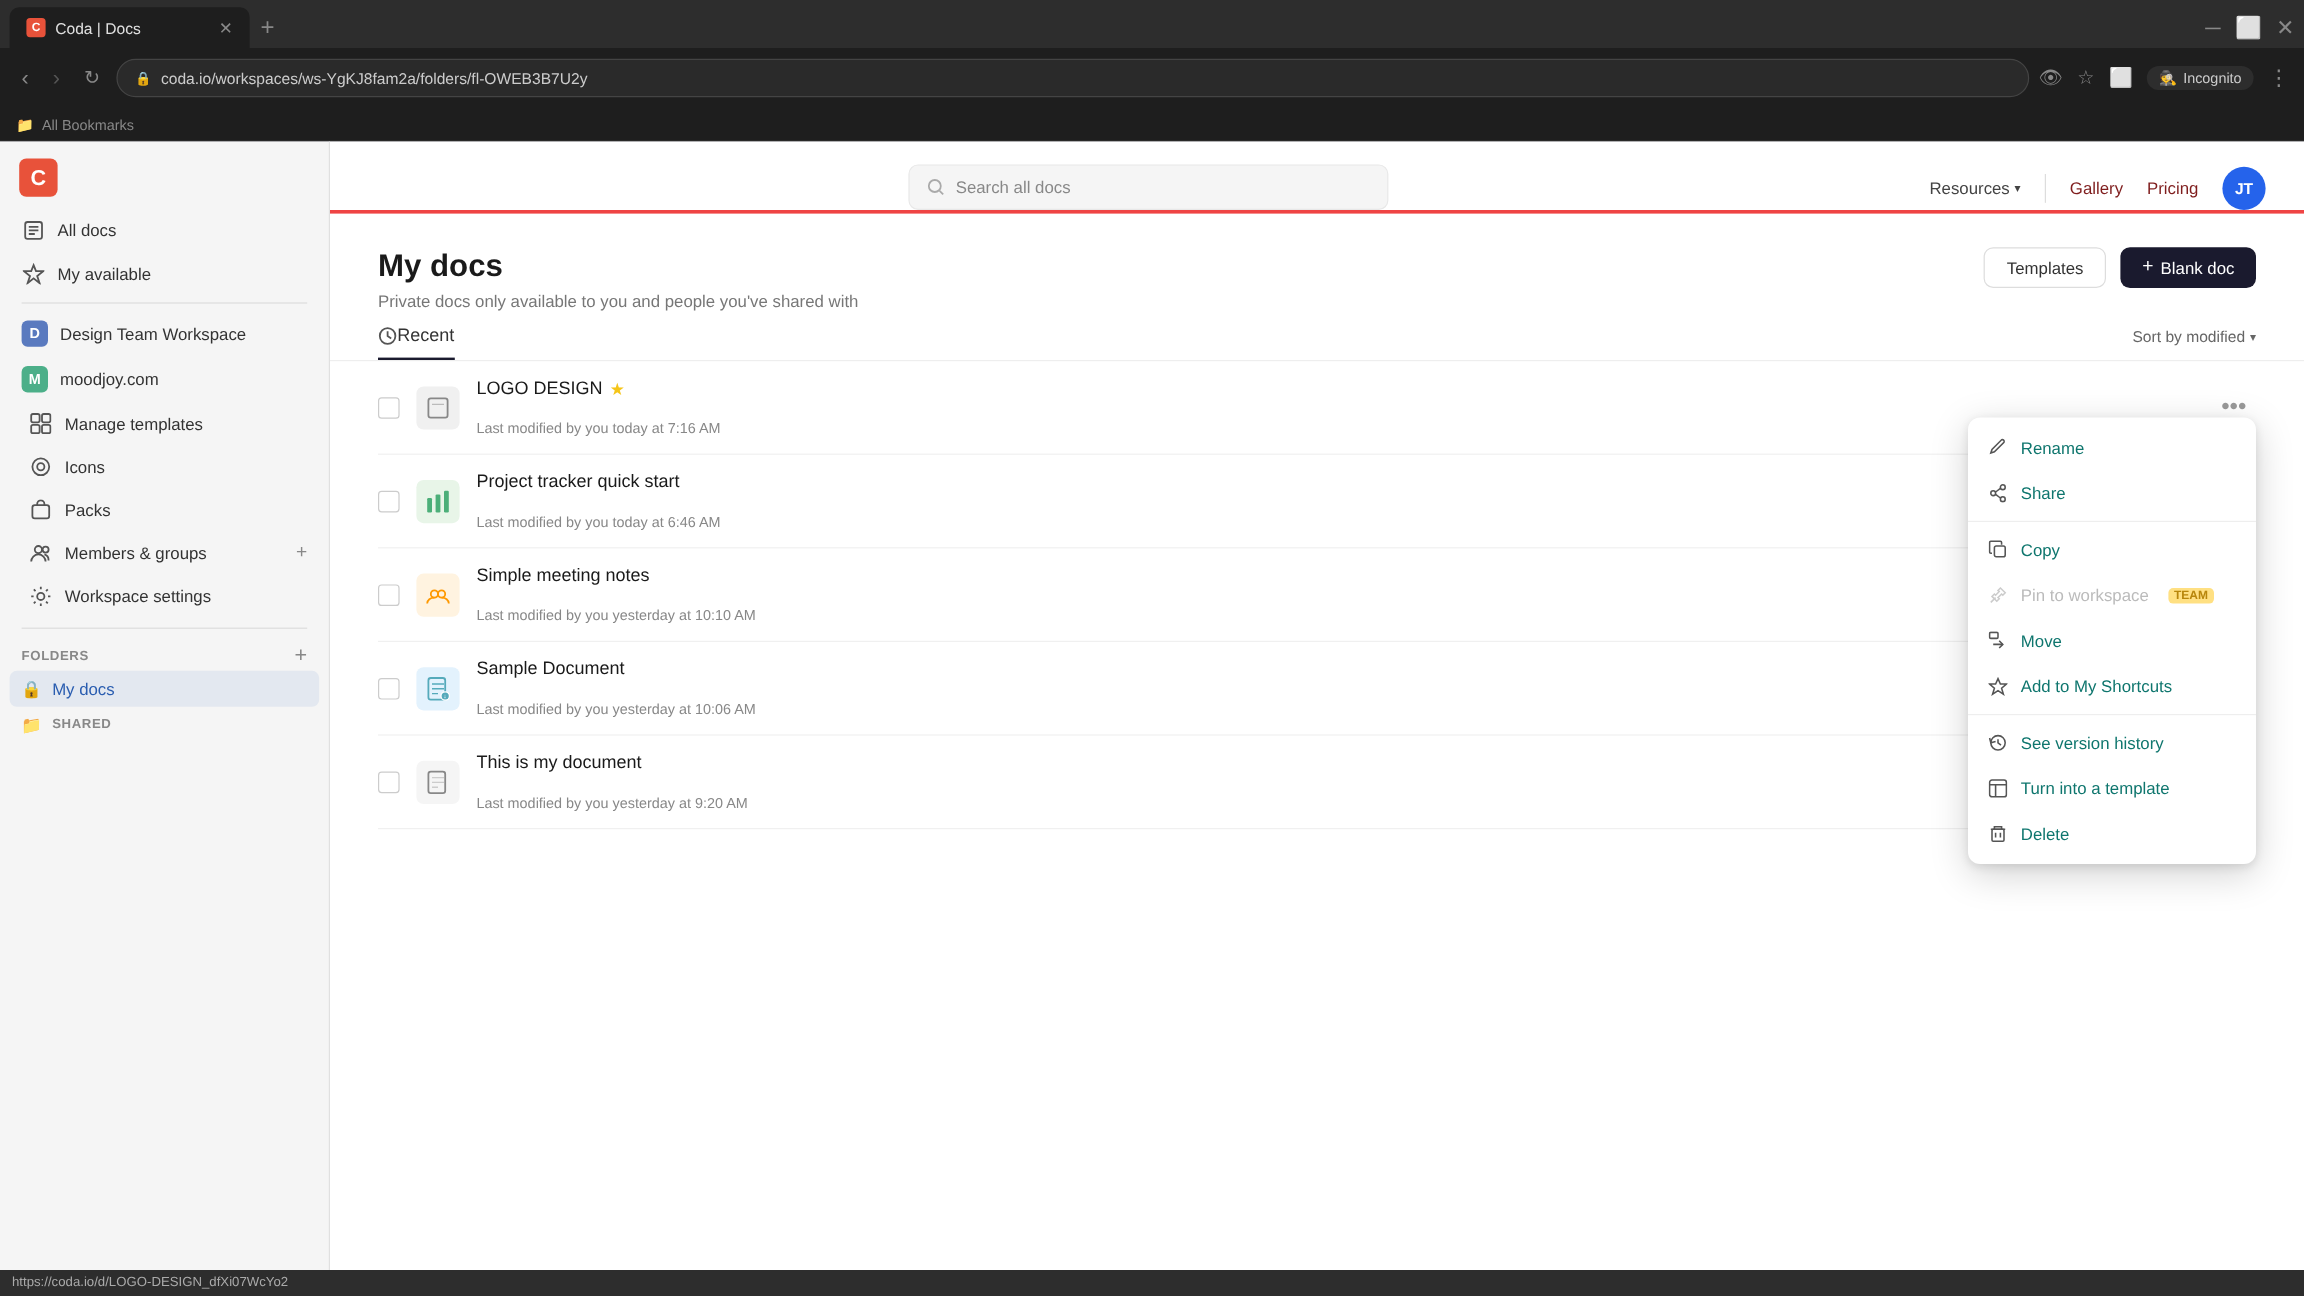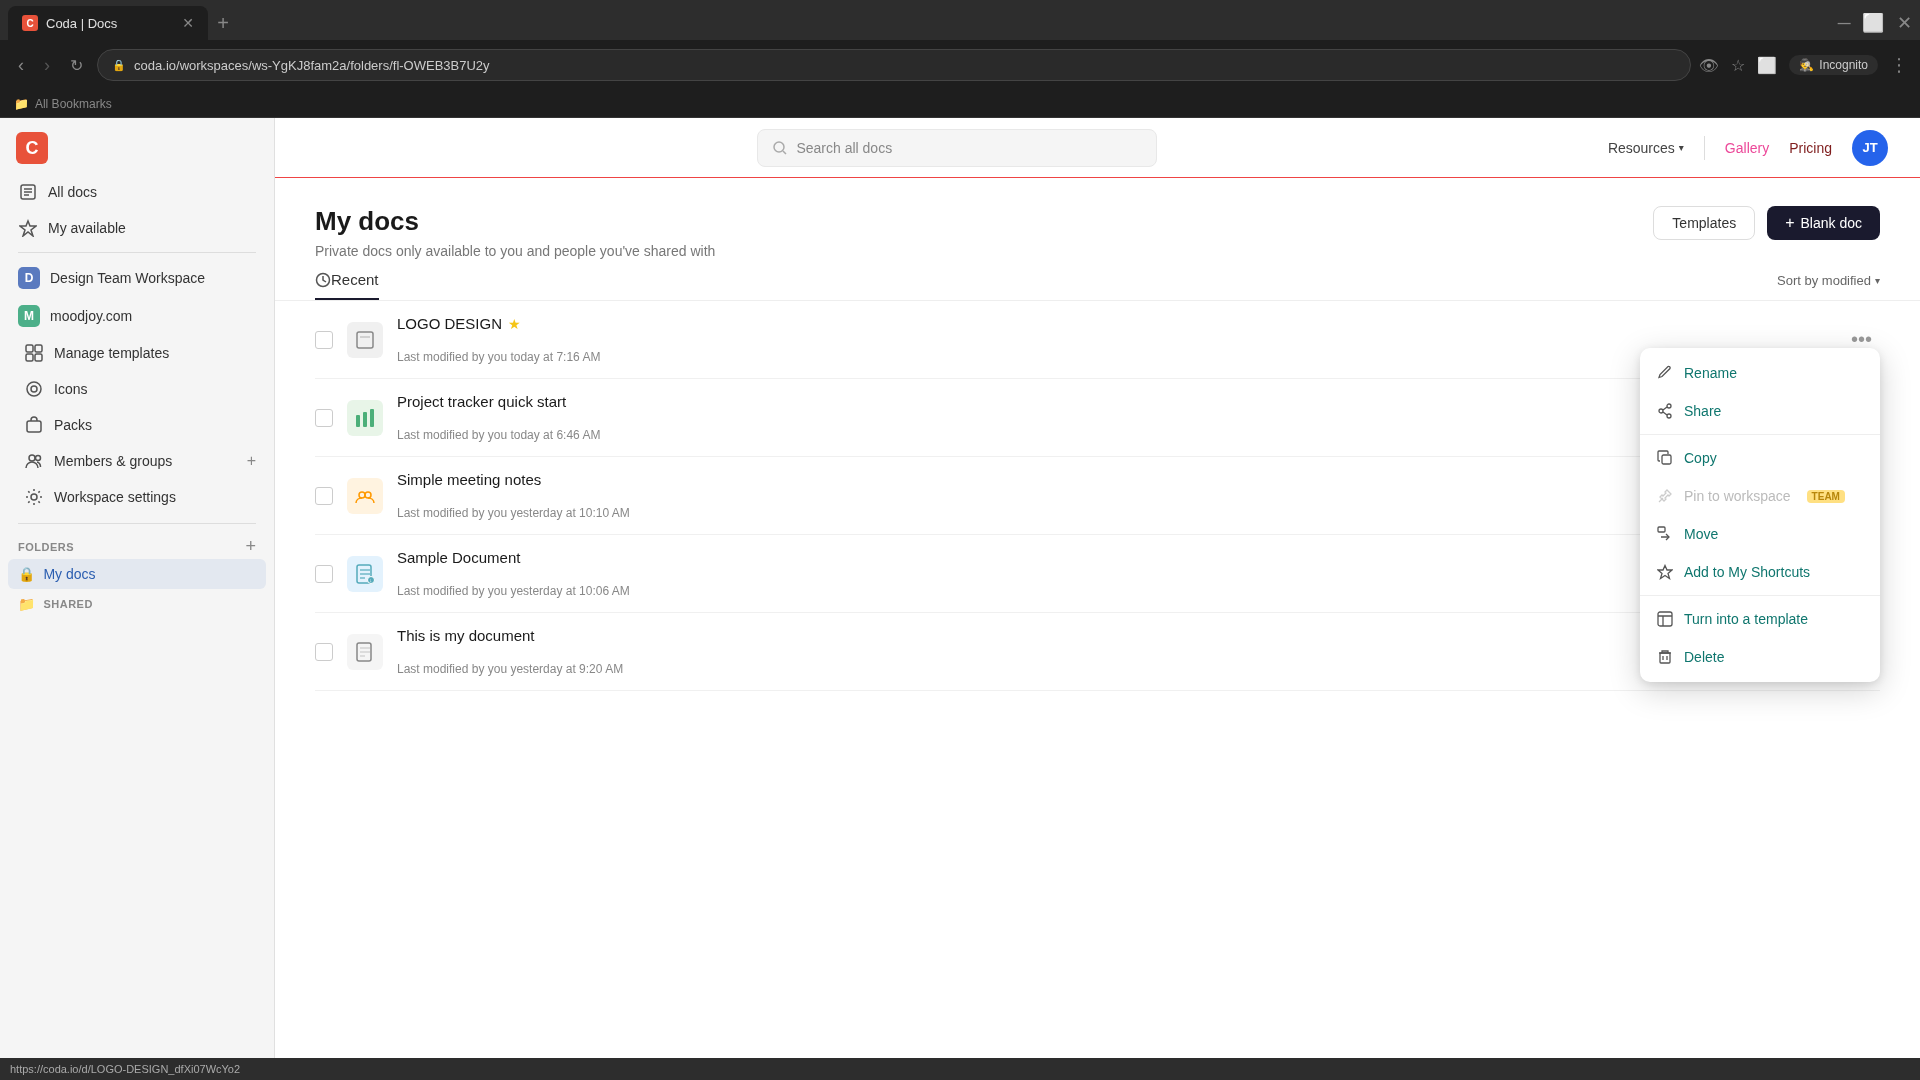--- a/index.html
+++ b/index.html
@@ -15,21 +15,21 @@
     .sidebar-item { display: flex; align-items: center; gap: 10px; padding: 8px 10px; border-radius: 6px; cursor: pointer; font-size: 14px; color: #333; }
     .sidebar-item-icon { width: 20px; height: 20px; display: flex; align-items: center; justify-content: center; flex-shrink: 0; }
     .sidebar-divider { height: 1px; background: #ddd; margin: 6px 10px; }
     .folder-item { display: flex; align-items: center; gap: 8px; padding: 7px 10px; border-radius: 6px; cursor: pointer; font-size: 14px; color: #333; }
     .folder-item.active { background: #e3e8f0; color: #2a5db0; font-weight: 500; }
     .more-options { display: flex; align-items: center; gap: 8px; padding: 10px 10px; cursor: pointer; font-size: 13px; color: #666; border-top: 1px solid #ddd; margin-top: auto; }
 
     
     .main-content { flex: 1; display: flex; flex-direction: column; overflow: hidden; background: #fff; position: relative; }
 
-    .top-nav-bar { height: 60px; display: flex; align-items: center; padding: 0 32px; border-bottom: 1px solid #ef4444; justify-content: space-between; }
+    .top-nav-bar { height: 60px; display: flex; align-items: flex-end; padding: 0 32px; border-bottom: 3px solid #ef4444; justify-content: space-between; }
     .top-search-wrapper { flex: 1; display: flex; justify-content: center; }
     .page-header-row { display: flex; align-items: flex-start; justify-content: space-between; padding: 28px 40px 0; }
 
     .docs-area { padding: 0 40px; flex: 1; overflow-y: auto; }
     .doc-item { display: flex; align-items: center; padding: 14px 0; border-bottom: 1px solid #f0f0f0; gap: 14px; position: relative; }
     .doc-checkbox { width: 18px; height: 18px; border: 1.5px solid #ccc; border-radius: 3px; cursor: pointer; flex-shrink: 0; }
     .doc-icon { width: 36px; height: 36px; border-radius: 6px; display: flex; align-items: center; justify-content: center; flex-shrink: 0; background: #f5f5f5; font-size: 18px; }
     .doc-icon.logo-design { background: #f0f0f0; }
     .doc-icon.project-tracker { background: #e8f5e8; }
     .doc-icon.meeting-notes { background: #fff3e0; }
@@ -229,21 +229,21 @@
             </svg>
           <span>Search all docs</span>
         </div>
       </div>
       <div style="display:flex; align-items:center; gap:20px;">
         <div style="display:flex; align-items:center; gap:4px; font-size:14px; color:#444; cursor:pointer;">
           <span>Resources</span>
           <span style="font-size:10px;">▾</span>
         </div>
         <div style="width:1px; height:24px; background:#ddd;"></div>
-        <span style="font-size:14px; color:#ec4899; cursor:pointer;">Gallery</span>
+        <span style="font-size:14px; color:#7f1d1d; cursor:pointer;">Gallery</span>
         <span style="font-size:14px; color:#7f1d1d; cursor:pointer;">Pricing</span>
         <div style="width:36px; height:36px; background:#2563eb; border-radius:50%; display:flex; align-items:center; justify-content:center; color:white; font-size:13px; font-weight:bold; cursor:pointer;">
           <span>JT</span>
         </div>
       </div>
     </div>
 
     <div class="page-header-row">
       <div>
         <h1 style="font-size:26px; font-weight:600; color:#1a1a1a; margin-bottom:6px;">My docs</h1>
@@ -431,20 +431,31 @@
         <span class="menu-icon">
           <svg width="16" height="16" viewBox="0 0 16 16" fill="none">
               <polygon points="8,1.5 10,6 15,6 11,9.5 12.5,14.5 8,11.5 3.5,14.5 5,9.5 1,6 6,6" stroke="#555" stroke-width="1.3" fill="none"></polygon>
             </svg>
         </span>
         <span>Add to My Shortcuts</span>
       </div>
 
       <div style="height:1px; background:#eee; margin:4px 0;"></div>
 
+      <div class="menu-item">
+        <span class="menu-icon">
+          <svg width="16" height="16" viewBox="0 0 16 16" fill="none">
+              <circle cx="8" cy="8" r="6" stroke="#555" stroke-width="1.3" fill="none"></circle>
+              <polyline points="8,5 8,8 10.5,10" stroke="#555" stroke-width="1.3" fill="none"></polyline>
+              <path d="M2 8a6 6 0 016-6" stroke="#555" stroke-width="0" fill="none"></path>
+              <polyline points="1,4 2,8 6,7" stroke="#555" stroke-width="1.3" fill="none"></polyline>
+            </svg>
+        </span>
+        <span>See version history</span>
+      </div>
 
       <div class="menu-item">
         <span class="menu-icon">
           <svg width="16" height="16" viewBox="0 0 16 16" fill="none">
               <rect x="1" y="1" width="14" height="14" rx="2" stroke="#555" stroke-width="1.3" fill="none"></rect>
               <line x1="1" y1="5" x2="15" y2="5" stroke="#555" stroke-width="1.3"></line>
               <line x1="6" y1="5" x2="6" y2="15" stroke="#555" stroke-width="1.3"></line>
             </svg>
         </span>
         <span>Turn into a template</span>

